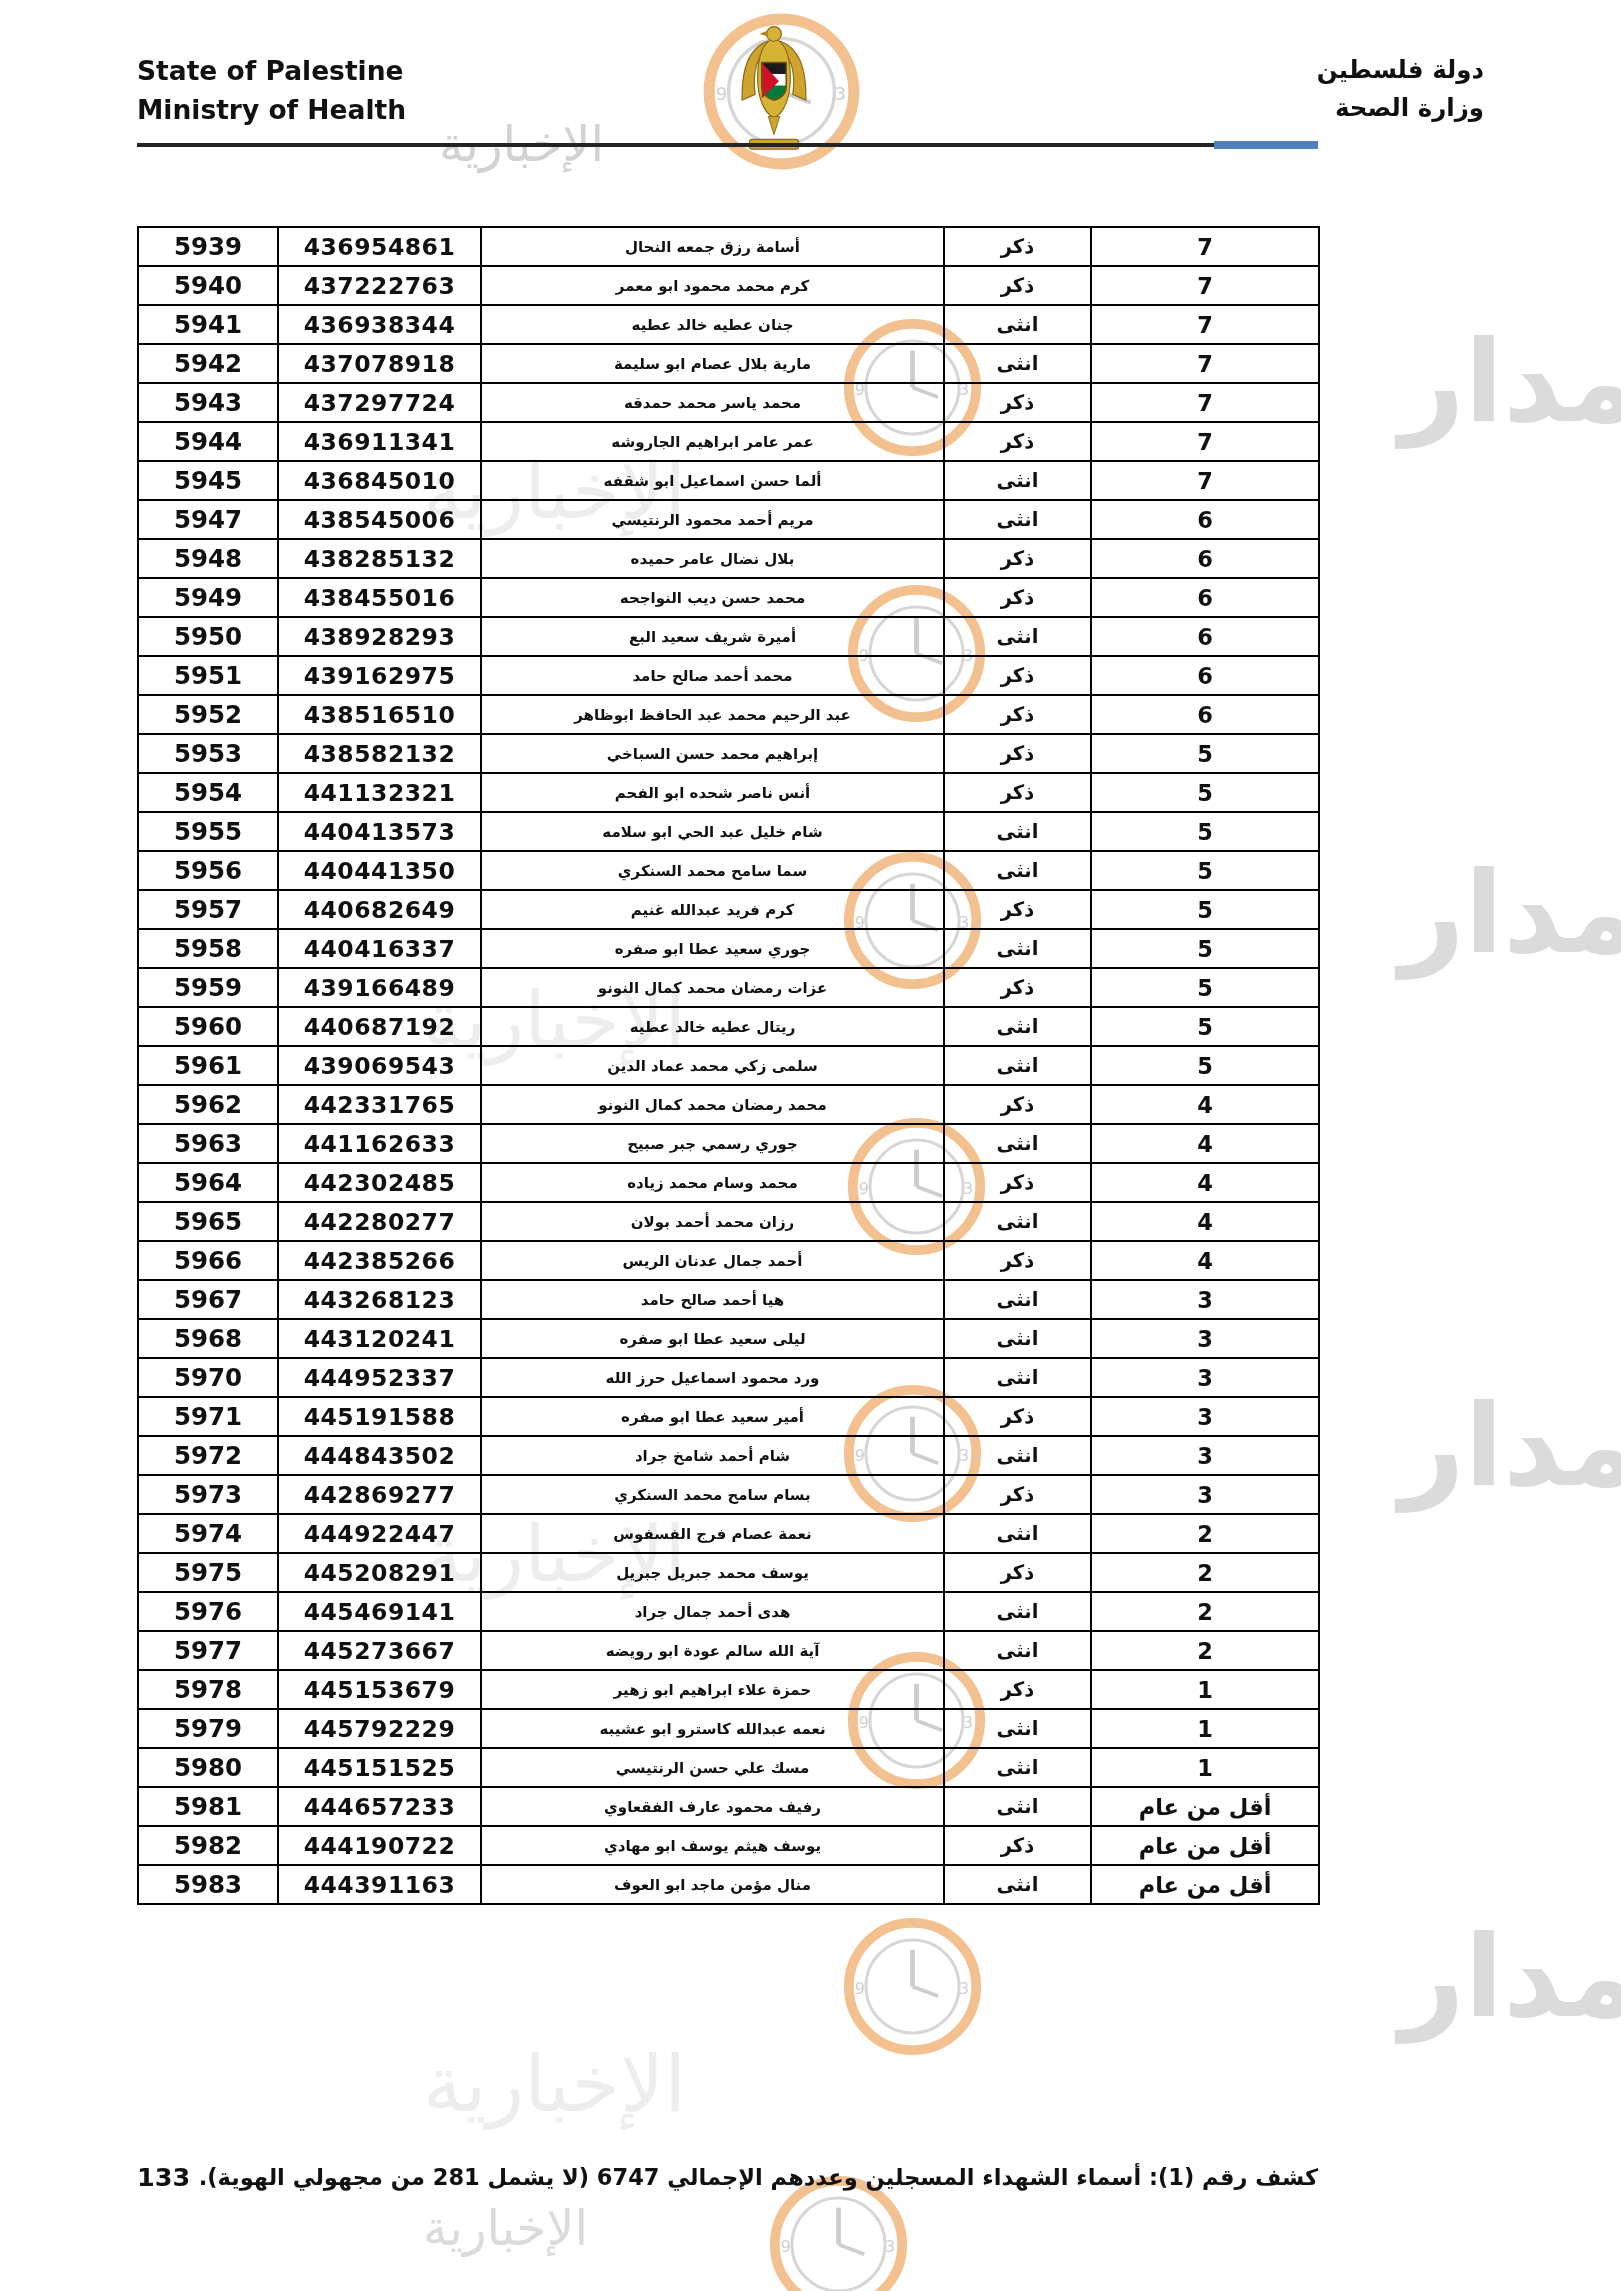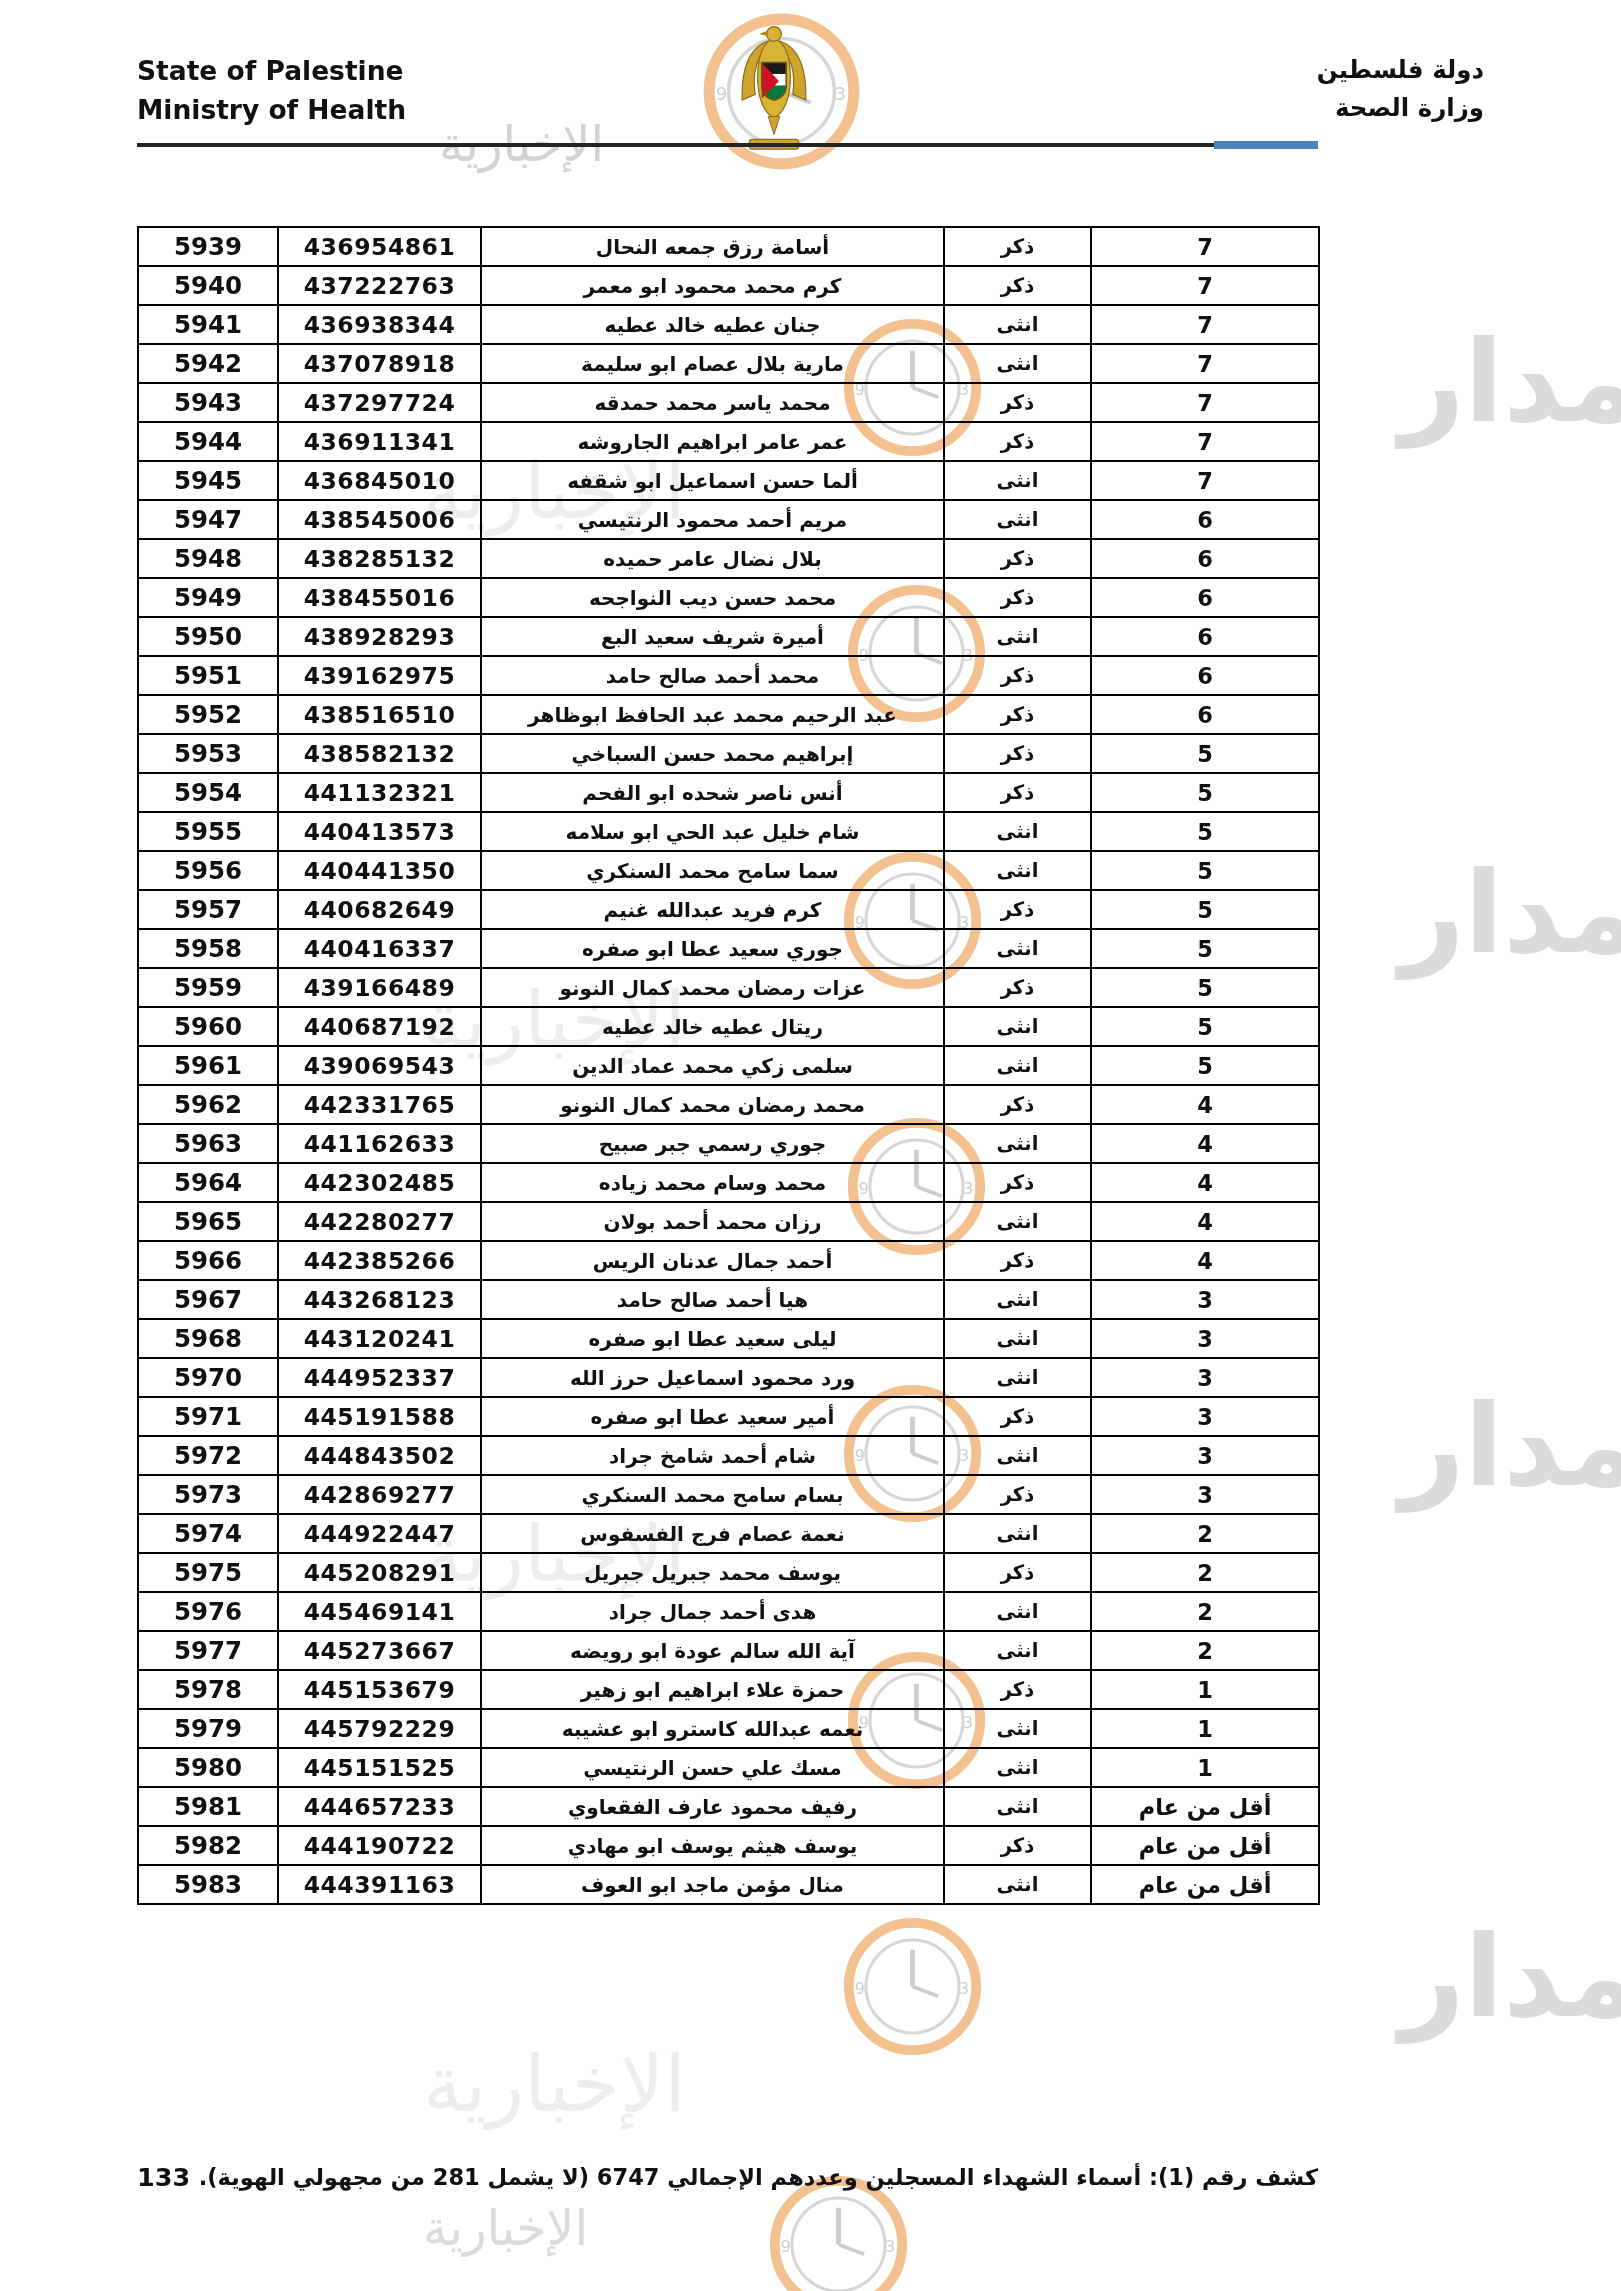--- a/index.html
+++ b/index.html
@@ -39,21 +39,21 @@
   table.records {
     position:absolute; left:137px; top:218px; width:1181px;
     border-collapse:collapse; table-layout:fixed; background:transparent;margin-top:8px;
   }
   table.records td {
     border:2px solid #000; height:39px; text-align:center;
     vertical-align:middle; padding:0 5.9px; overflow:hidden; white-space:nowrap;
   }
   td.c-serial { font-size:24.5px; }
   td.c-id     { font-size:23.5px; letter-spacing:0.5px; }
-  td.c-name   { font-size:20px; direction:rtl; }
+  td.c-name   { font-size:15px; direction:rtl; }
   td.c-gender { font-size:19.6px; direction:rtl; }
   td.c-age    { font-size:22.5px; direction:rtl; }
 
   .footer-page    { position:absolute; left:137px;  top:2162px; font-size:25.5px; }
   .footer-caption { position:absolute; right:303px; top:2164px; font-size:22.5px; direction:rtl; text-align:right; }
 </style>
 </head>
 <body>
 
 <div class="page">

